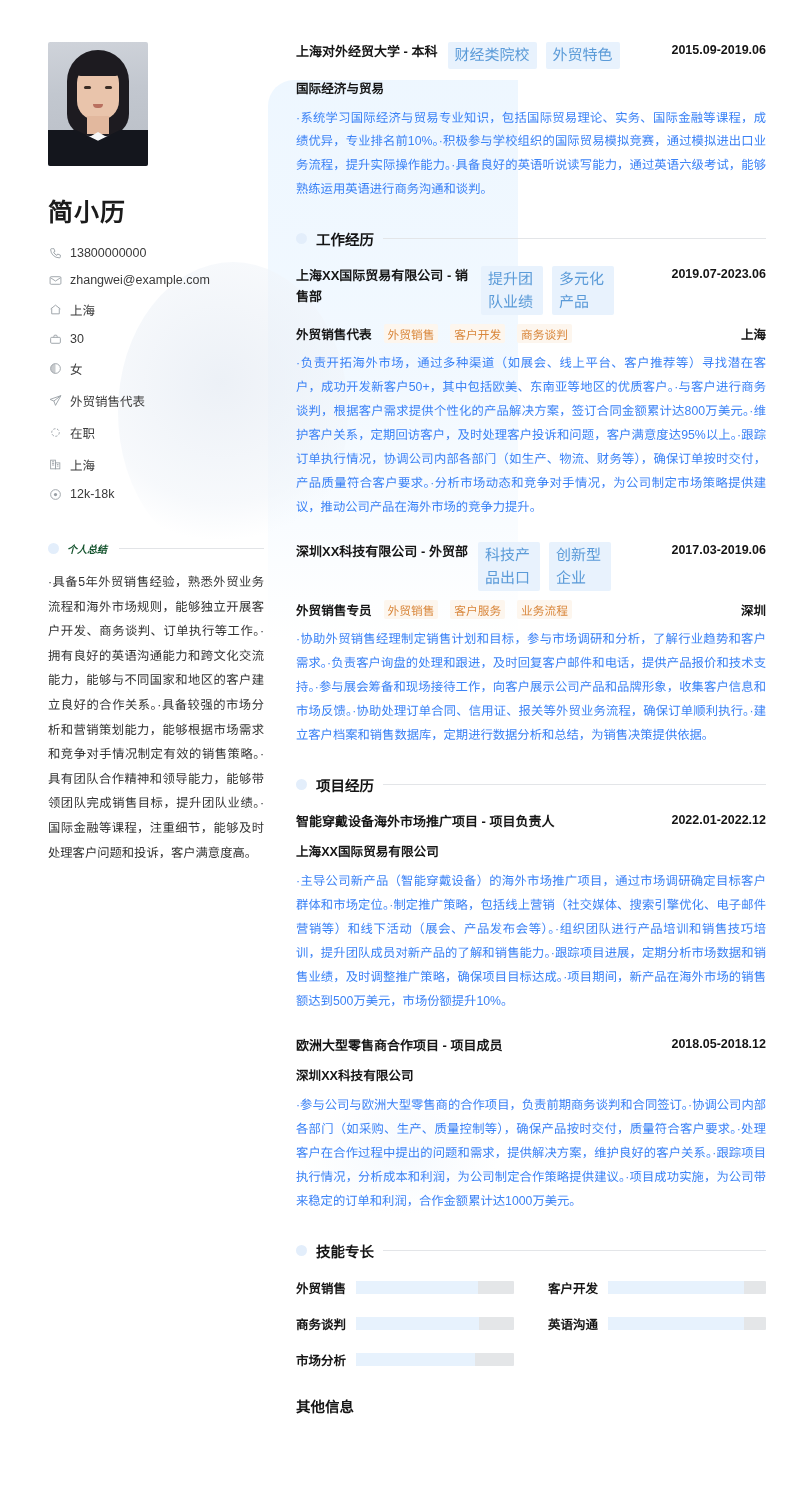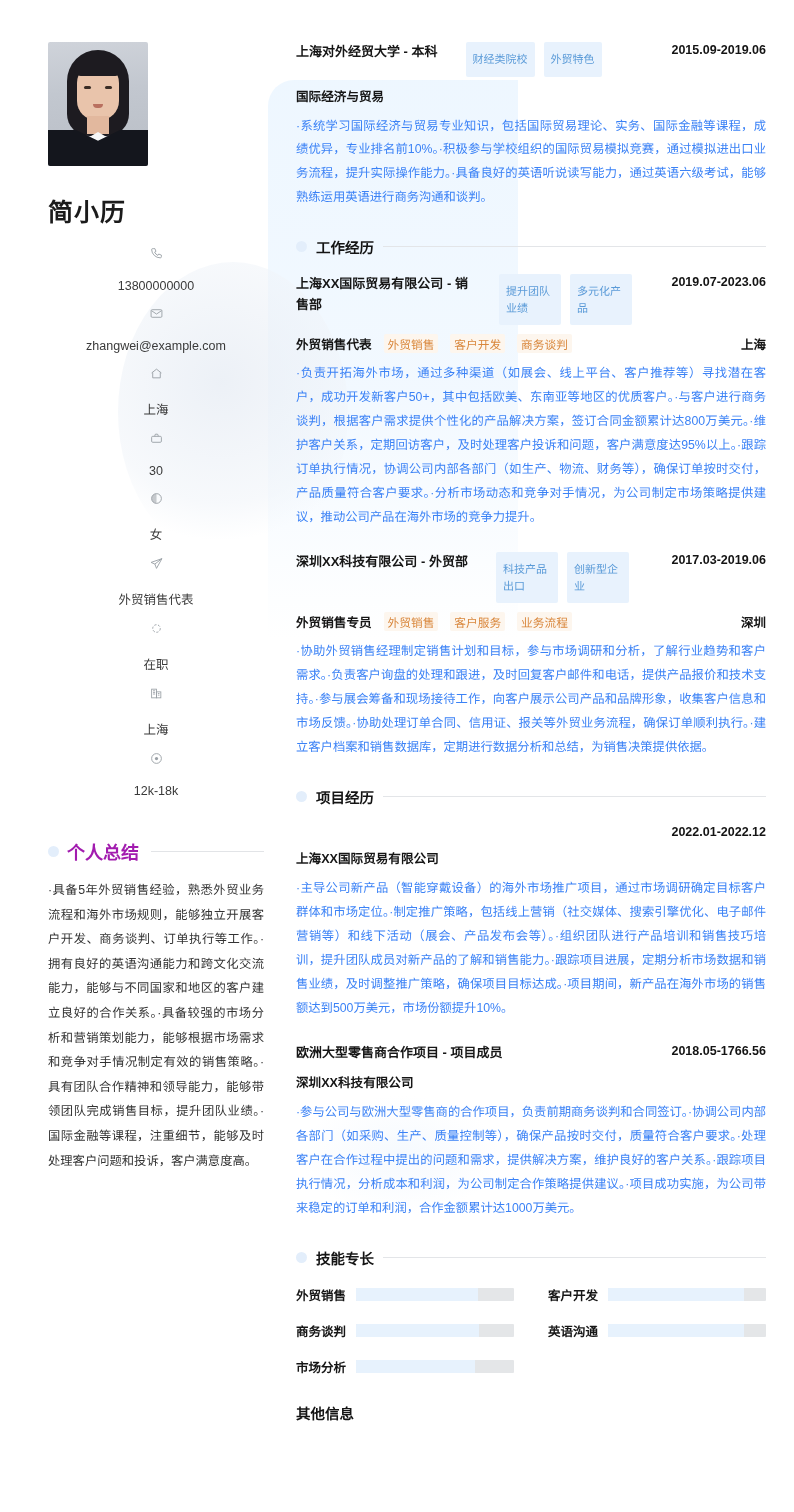--- a/index.html
+++ b/index.html
@@ -69,50 +69,50 @@
     clip-path: polygon(50% 0, 100% 34%, 100% 100%, 0 100%, 0 34%);
   }
   .photo .suit {
     position: absolute; left: 0; bottom: 0; width: 100%; height: 36px; background: #14161d;
     clip-path: polygon(0 0, 28% 0, 50% 30%, 72% 0, 100% 0, 100% 100%, 0 100%);
   }
 
   .name { font-size: 25px; font-weight: 700; letter-spacing: 1px; color: #1b1b1b; margin-bottom: 18px; }
 
   .contact-list { display: flex; flex-direction: column; gap: 13px; }
-  .contact-row { display: flex; align-items: center; gap: 19px; font-size: 12.5px; color: #3a3a3a; flex-direction: column; }
+  .contact-row { display: flex; align-items: center; gap: 8px; font-size: 12.5px; color: #3a3a3a; }
   .c-ico { width: 14px; height: 14px; flex: 0 0 14px; display: inline-flex; align-items: center; justify-content: center; color: #9aa0a6; }
   .c-ico svg { width: 13px; height: 13px; display: block; }
 
   .side-section { margin-top: 40px; }
   .side-head { display: flex; align-items: center; gap: 8px; margin-bottom: 14px; }
   .dot {
     width: 11px; height: 11px; border-radius: 50%;
     background: #e3eefb; flex: 0 0 11px;
   }
-  .side-head .title { font-size: 18px; font-weight: 700; color: #a21caf; white-space: nowrap; }
+  .side-head .title { font-size: 10px; font-weight: 700; color: #14532d; white-space: nowrap; font-style: italic; }
   .side-head .rule { flex: 1 1 auto; height: 1px; background: #e2e4e7; margin-left: 4px; }
   .summary-text { font-size: 12.3px; line-height: 2.0; color: #333; text-align: justify; }
 
   
   .right { flex: 1 1 auto; padding-left: 16px; padding-top: 0; }
   .section { margin-bottom: 26px; }
   .sec-head { display: flex; align-items: center; gap: 9px; margin-bottom: 17px; }
   .sec-head .title { font-size: 14.5px; font-weight: 700; color: #141414; white-space: nowrap; }
   .sec-head .rule { flex: 1 1 auto; height: 1px; background: #e3e5e8; }
 
   .entry { margin-bottom: 22px; }
   .entry:last-child { margin-bottom: 0; }
-  .entry-top { display: flex; align-items: flex-start; gap: 28px; margin-bottom: 9px; }
+  .entry-top { display: flex; align-items: flex-start; gap: 10px; margin-bottom: 9px; }
   .entry-title { font-size: 13px; font-weight: 700; color: #161616; line-height: 1.55; max-width: 175px; }
   .entry-title.wide { max-width: none; flex: 1 1 auto; }
   .tagwrap { display: flex; gap: 9px; flex: 0 0 auto; }
   .tag-blue {
-    background: #e8f2fd; color: #5b9bd8; font-size: 11px;
-    padding: 9px 7px; border-radius: 2px; line-height: 1.5;
+    background: #e8f2fd; color: #5b9bd8; font-size: 15px;
+    padding: 2px 7px; border-radius: 2px; line-height: 1.5;
     width: 62px; word-break: break-all;
   }
   .entry-date { margin-left: auto; font-size: 12.5px; font-weight: 700; color: #141414; white-space: nowrap; padding-top: 1px; }
 
   .role-line { display: flex; align-items: center; gap: 12px; margin-bottom: 9px; }
   .role-name { font-size: 12.6px; font-weight: 700; color: #161616; white-space: nowrap; }
   .tag-orange { color: #d9873c; font-size: 11.7px; background: #fdf6ee; padding: 1px 4px; border-radius: 2px; white-space: nowrap; }
   .role-loc { margin-left: auto; font-size: 12.5px; font-weight: 700; color: #141414; white-space: nowrap; }
 
   .sub-org { font-size: 12.6px; font-weight: 700; color: #161616; margin-bottom: 10px; }
@@ -333,30 +333,31 @@
 
       <section class="section">
         <div class="sec-head">
           <span class="dot"></span>
           <span class="title">项目经历</span>
           <span class="rule"></span>
         </div>
 
         <div class="entry">
           <div class="entry-top">
+            <span class="entry-title wide">智能穿戴设备海外市场推广项目 - 项目负责人</span>
             <span class="entry-date">2022.01-2022.12</span>
           </div>
           <div class="sub-org">上海XX国际贸易有限公司</div>
           <p class="desc">·主导公司新产品（智能穿戴设备）的海外市场推广项目，通过市场调研确定目标客户群体和市场定位。·制定推广策略，包括线上营销（社交媒体、搜索引擎优化、电子邮件营销等）和线下活动（展会、产品发布会等）。·组织团队进行产品培训和销售技巧培训，提升团队成员对新产品的了解和销售能力。·跟踪项目进展，定期分析市场数据和销售业绩，及时调整推广策略，确保项目目标达成。·项目期间，新产品在海外市场的销售额达到500万美元，市场份额提升10%。</p>
         </div>
 
         <div class="entry">
           <div class="entry-top">
             <span class="entry-title wide">欧洲大型零售商合作项目 - 项目成员</span>
-            <span class="entry-date">2018.05-1766.56</span>
+            <span class="entry-date">2018.05-2018.12</span>
           </div>
           <div class="sub-org">深圳XX科技有限公司</div>
           <p class="desc">·参与公司与欧洲大型零售商的合作项目，负责前期商务谈判和合同签订。·协调公司内部各部门（如采购、生产、质量控制等），确保产品按时交付，质量符合客户要求。·处理客户在合作过程中提出的问题和需求，提供解决方案，维护良好的客户关系。·跟踪项目执行情况，分析成本和利润，为公司制定合作策略提供建议。·项目成功实施，为公司带来稳定的订单和利润，合作金额累计达1000万美元。</p>
         </div>
       </section>
 
       <section class="section">
         <div class="sec-head">
           <span class="dot"></span>
           <span class="title">技能专长</span>

